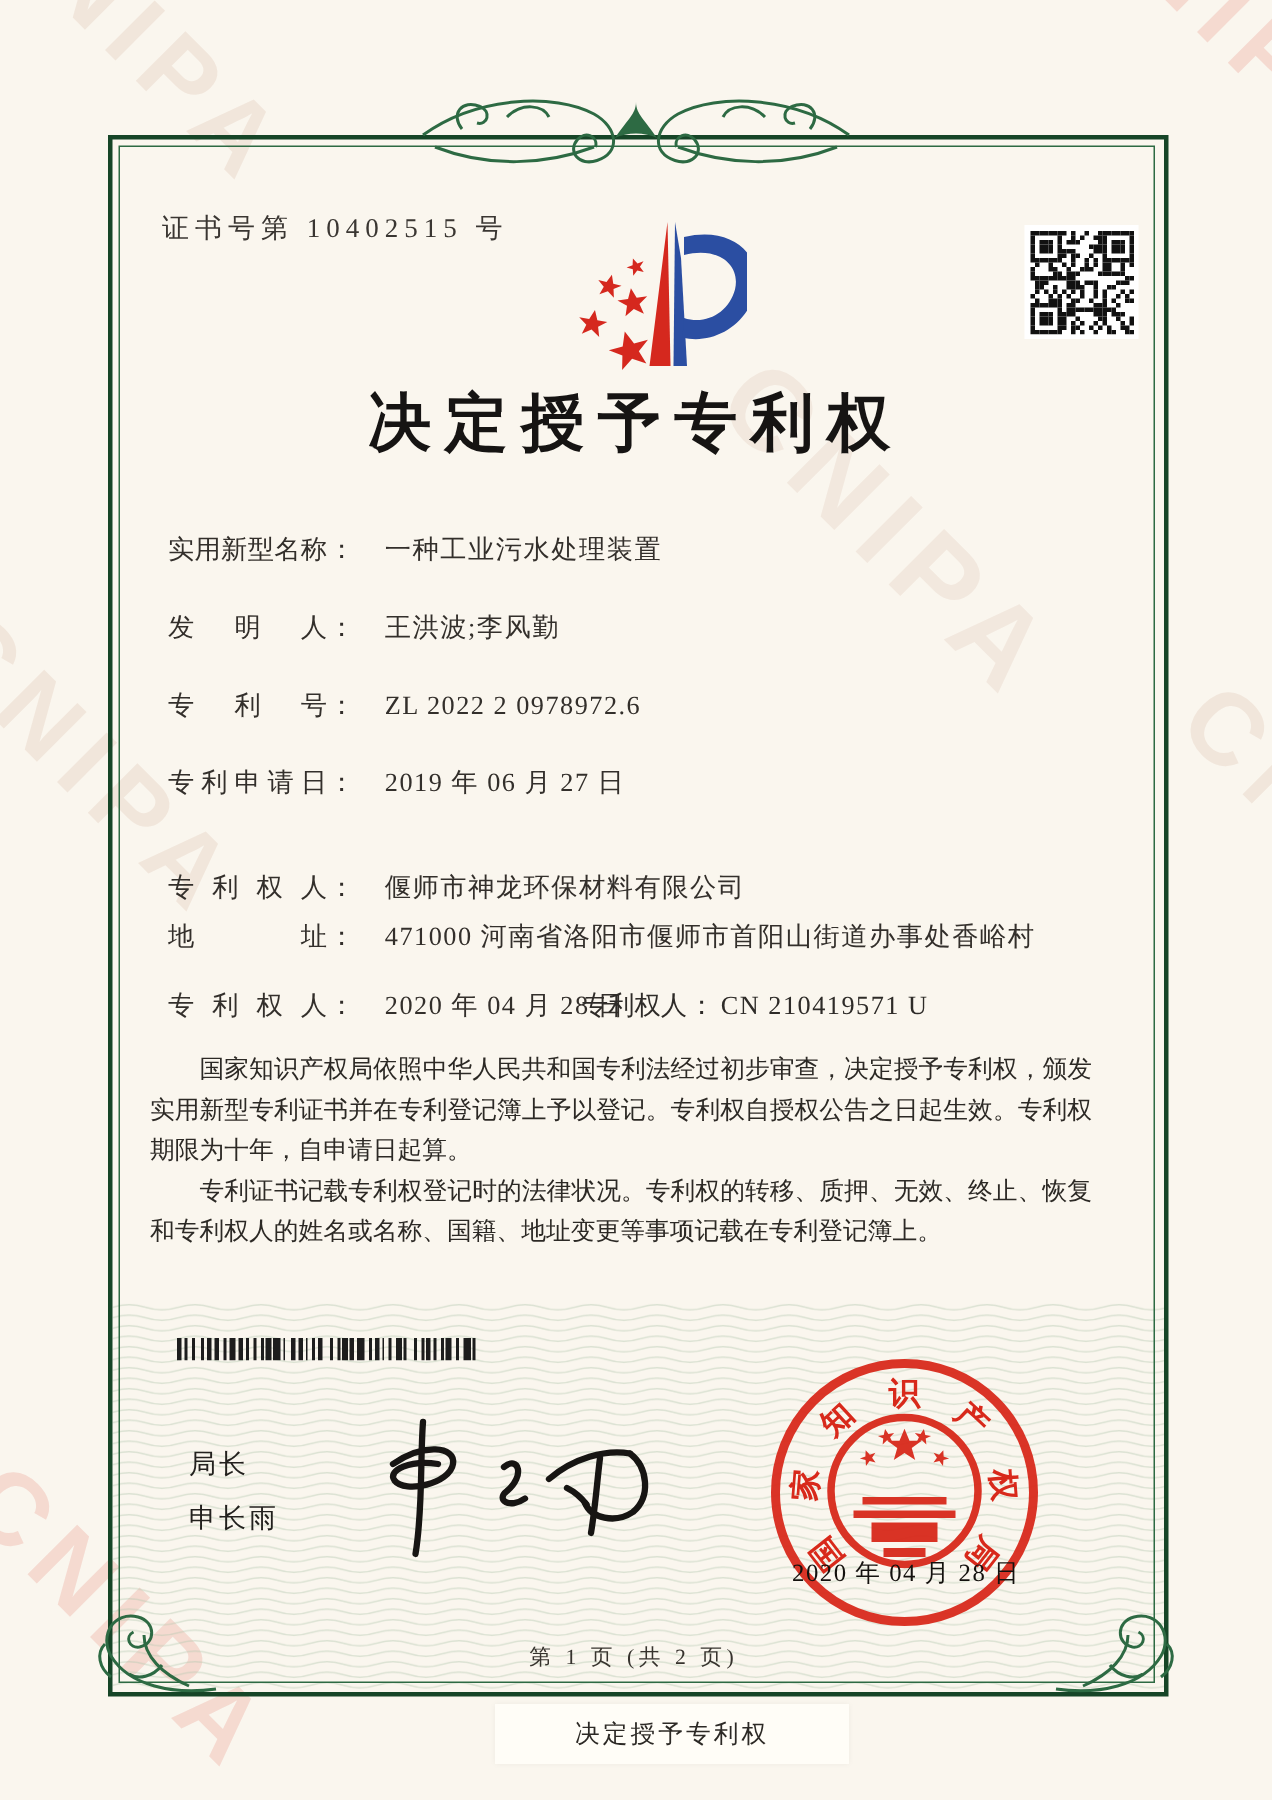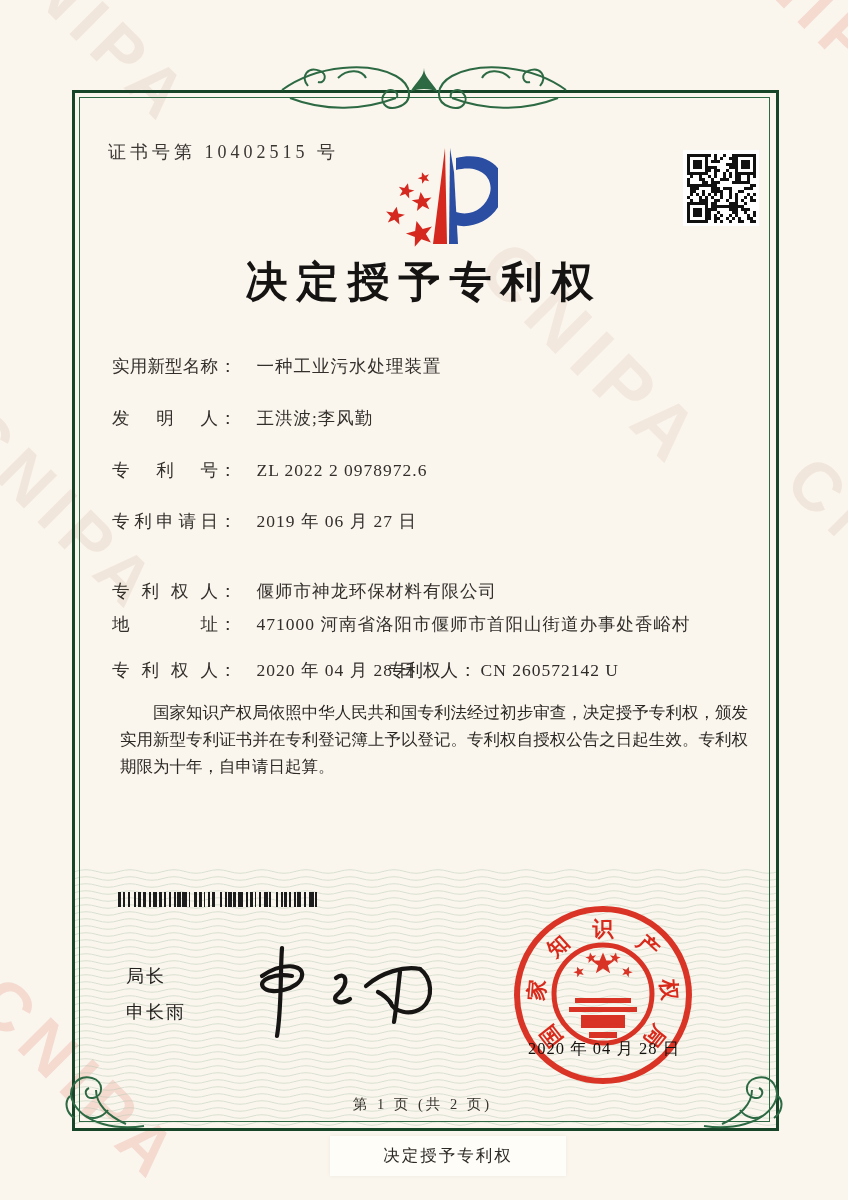--- a/index.html
+++ b/index.html
@@ -49,21 +49,21 @@
   .flabel{
     display:inline-block;width:106px;
     text-align:justify;text-align-last:justify;
     vertical-align:bottom;
   }
   .fcolon{display:inline-block;margin:0 2px 0 1px;}
   .fvalue{display:inline-block;margin-left:18px;letter-spacing:1px;}
   .grantno{left:388px;top:658px;font-size:17.5px;z-index:5;white-space:nowrap;}
   
   .bodytext{
-    left:120px;top:700px;width:628px;z-index:5;
+    left:100px;top:700px;width:628px;z-index:5;
     font-size:16.5px;line-height:1.63;color:#2c2925;
     text-align:justify;
   }
   .bodytext p{margin:0;text-indent:2em;}
   
   .barcode{left:118px;top:892px;width:214px;height:15px;z-index:5;display:flex;align-items:stretch;overflow:hidden;}
   .barcode span{display:block;height:100%;}
   
   .sig-title{left:126px;top:964px;font-family:"Liberation Sans","DejaVu Sans",sans-serif;
     font-size:18px;color:#23211e;z-index:5;letter-spacing:2px;}
@@ -463,25 +463,26 @@
 <div class="abs field" style="top:579px;">
   <span class="flabel">专利权人</span><span class="fcolon">：</span><span class="fvalue">偃师市神龙环保材料有限公司</span>
 </div>
 <div class="abs field" style="top:612px;">
   <span class="flabel">地址</span><span class="fcolon">：</span><span class="fvalue">471000  河南省洛阳市偃师市首阳山街道办事处香峪村</span>
 </div>
 <div class="abs field" style="top:658px;">
   <span class="flabel">专利权人</span><span class="fcolon">：</span><span class="fvalue">2020 年 04 月 28 日</span>
 </div>
 <div class="abs grantno">
-  <span>专利权人</span><span class="fcolon">：</span><span class="fvalue" style="margin-left:2px;">CN 260572142 U</span>
+  <span>专利权人</span><span class="fcolon">：</span><span class="fvalue" style="margin-left:2px;">CN 210419571 U</span>
 </div>
 
 <div class="abs bodytext">
   <p>国家知识产权局依照中华人民共和国专利法经过初步审查，决定授予专利权，颁发实用新型专利证书并在专利登记簿上予以登记。专利权自授权公告之日起生效。专利权期限为十年，自申请日起算。</p>
+  <p>专利证书记载专利权登记时的法律状况。专利权的转移、质押、无效、终止、恢复和专利权人的姓名或名称、国籍、地址变更等事项记载在专利登记簿上。</p>
 </div>
 
 <div class="abs barcode" id="barcode">
     <span style="width: 3.3px; flex: 0 0 auto; background: rgb(29, 29, 29);"></span>
     <span style="width: 1.65px; flex: 0 0 auto; background: transparent;"></span>
     <span style="width: 1.65px; flex: 0 0 auto; background: rgb(29, 29, 29);"></span>
     <span style="width: 3.3px; flex: 0 0 auto; background: transparent;"></span>
     <span style="width: 1.65px; flex: 0 0 auto; background: rgb(29, 29, 29);"></span>
     <span style="width: 4.95px; flex: 0 0 auto; background: transparent;"></span>
     <span style="width: 1.65px; flex: 0 0 auto; background: rgb(29, 29, 29);"></span>

